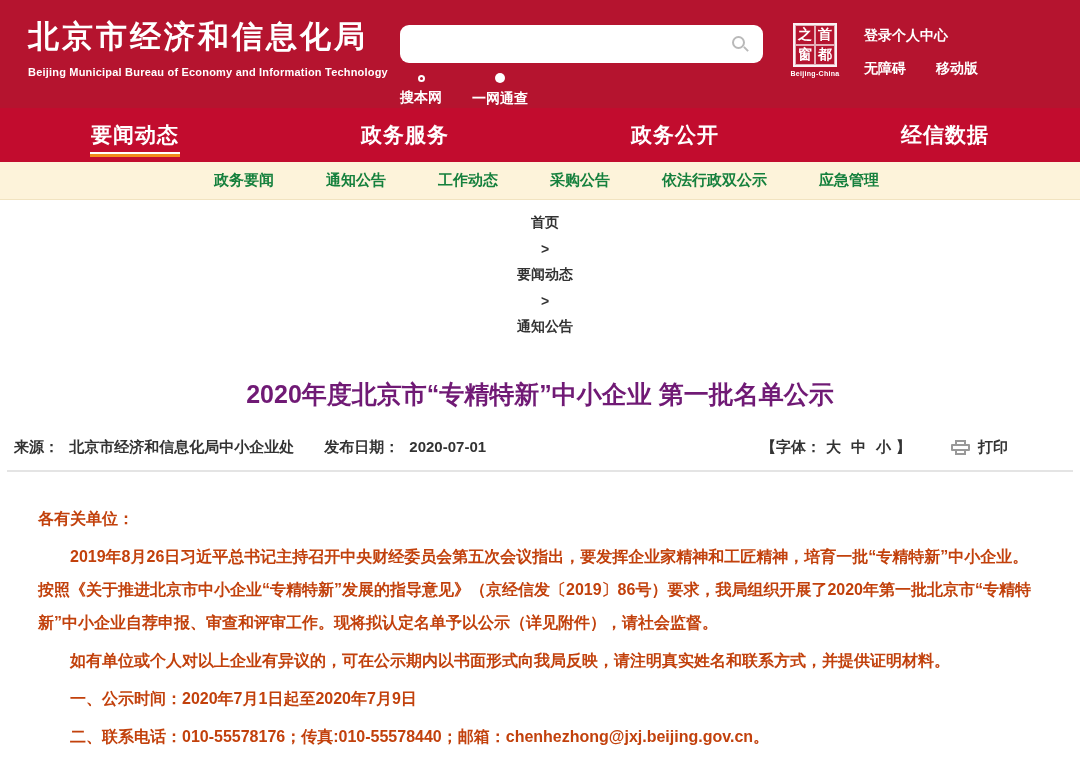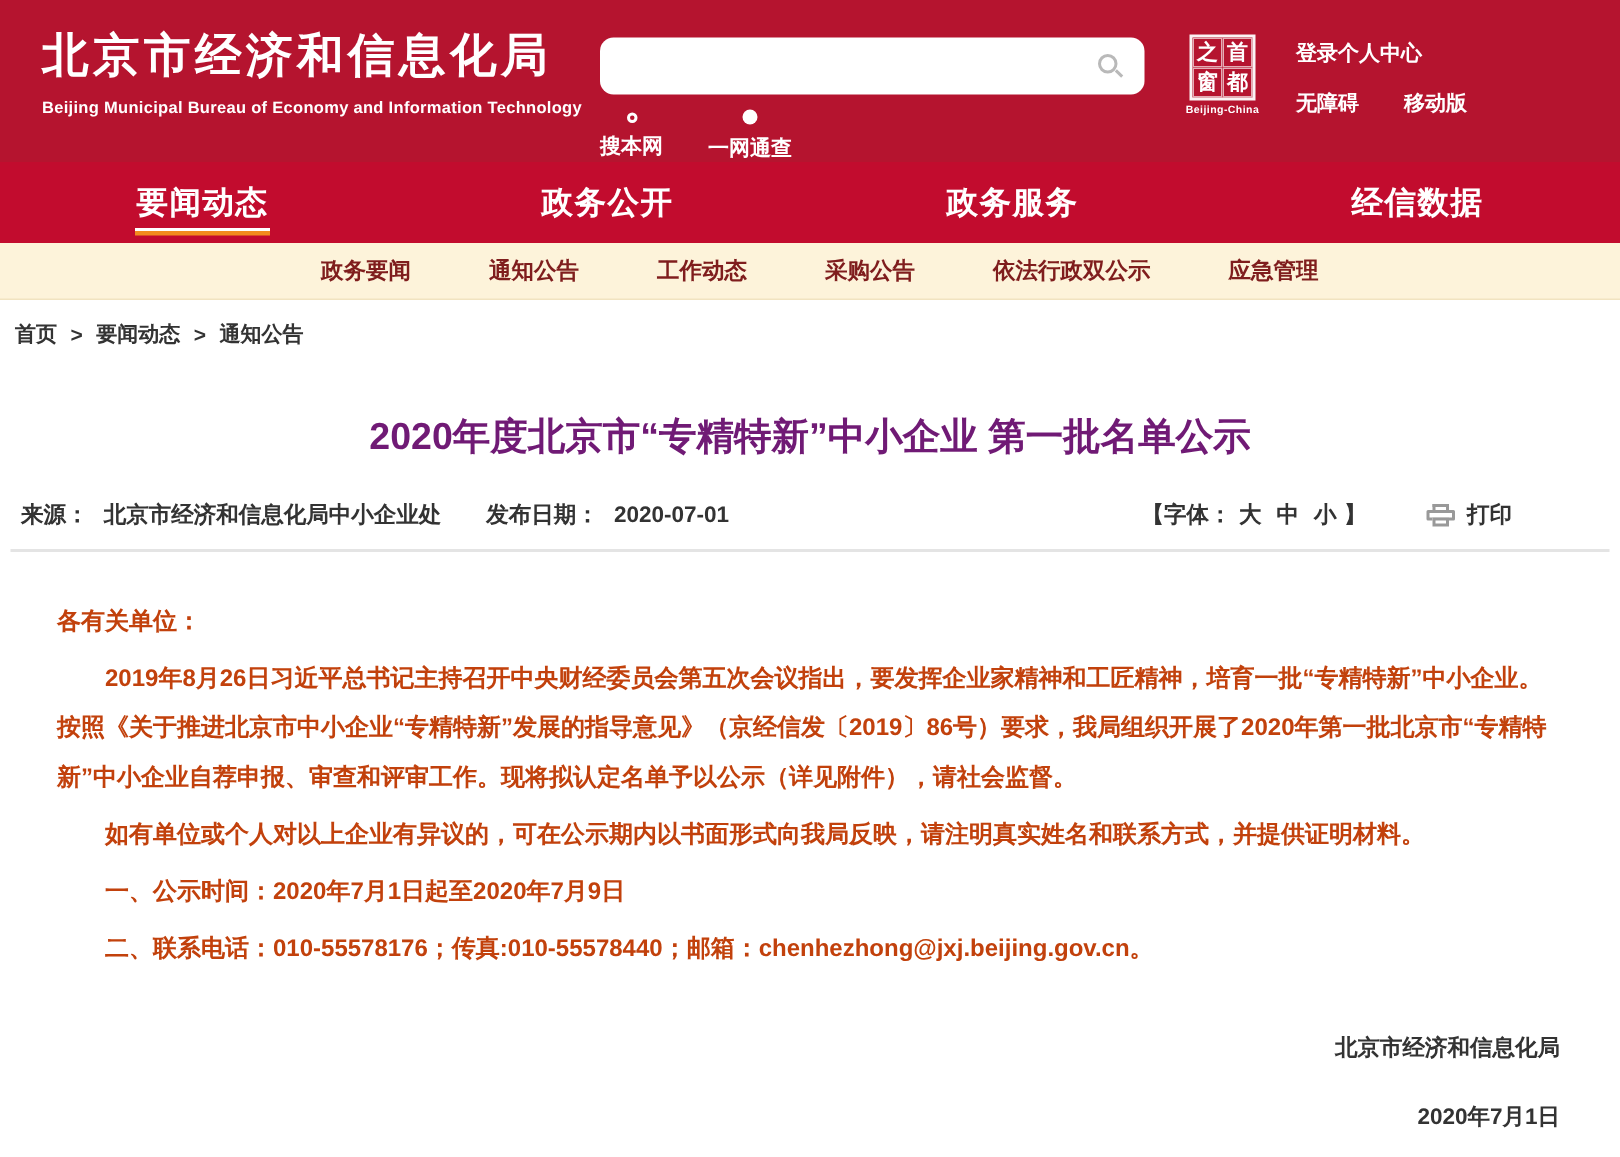--- a/index.html
+++ b/index.html
@@ -47,25 +47,25 @@
   .mainnav { display:flex; height:54px; background:#c20c2e; }
   .nav-item { flex:1; position:relative; display:flex; align-items:center; justify-content:center;
     color:#fff; font-size:21px; font-weight:bold; cursor:pointer; letter-spacing:1px; }
   .nav-item.active::after { content:""; position:absolute; bottom:5px; left:50%;
     transform:translateX(-50%); width:90px; height:5px;
     background:linear-gradient(to bottom,#ffffff 45%,#f28b1e 45%); }
 
   
   .subnav { display:flex; align-items:center; height:38px; background:#fdf3da;
     border-bottom:1px solid #f1e3c0; padding-left:214px; gap:52px; }
-  .subnav-item { font-size:15px; font-weight:bold; color:#7f1d1d; cursor:pointer; }
+  .subnav-item { font-size:15px; font-weight:bold; color:#15803d; cursor:pointer; }
 
   
   .breadcrumb { padding:14px 0 0 10px; font-size:14px; font-weight:bold; color:#333;
-    display:flex; gap:9px; align-items:center; }
+    display:flex; gap:9px; align-items:center;flex-direction:column; }
   .crumb { cursor:pointer; }
 
   
   .article-title { margin:42px 10px 0; text-align:center; font-size:25px; font-weight:bold; color:#701a75; }
 
   .meta-row { display:flex; justify-content:space-between; align-items:center; margin-top:27px;
     padding:0 72px 13px 14px; font-size:15px; font-weight:bold; color:#333; }
   .meta-left { display:flex; gap:30px; }
   .meta-right { display:flex; gap:40px; align-items:flex-end;margin-left:26px; }
   .meta-group .val { margin-left:6px; }
@@ -129,22 +129,22 @@
     </div>
     <div class="ql-row2">
       <span>无障碍</span>
       <span>移动版</span>
     </div>
   </div>
 </header>
 
 <nav class="mainnav">
   <div class="nav-item active">要闻动态</div>
+  <div class="nav-item">政务服务</div>
   <div class="nav-item">政务公开</div>
-  <div class="nav-item">政务服务</div>
   <div class="nav-item">经信数据</div>
 </nav>
 
 <div class="subnav">
   <span class="subnav-item">政务要闻</span>
   <span class="subnav-item">通知公告</span>
   <span class="subnav-item">工作动态</span>
   <span class="subnav-item">采购公告</span>
   <span class="subnav-item">依法行政双公示</span>
   <span class="subnav-item">应急管理</span>

